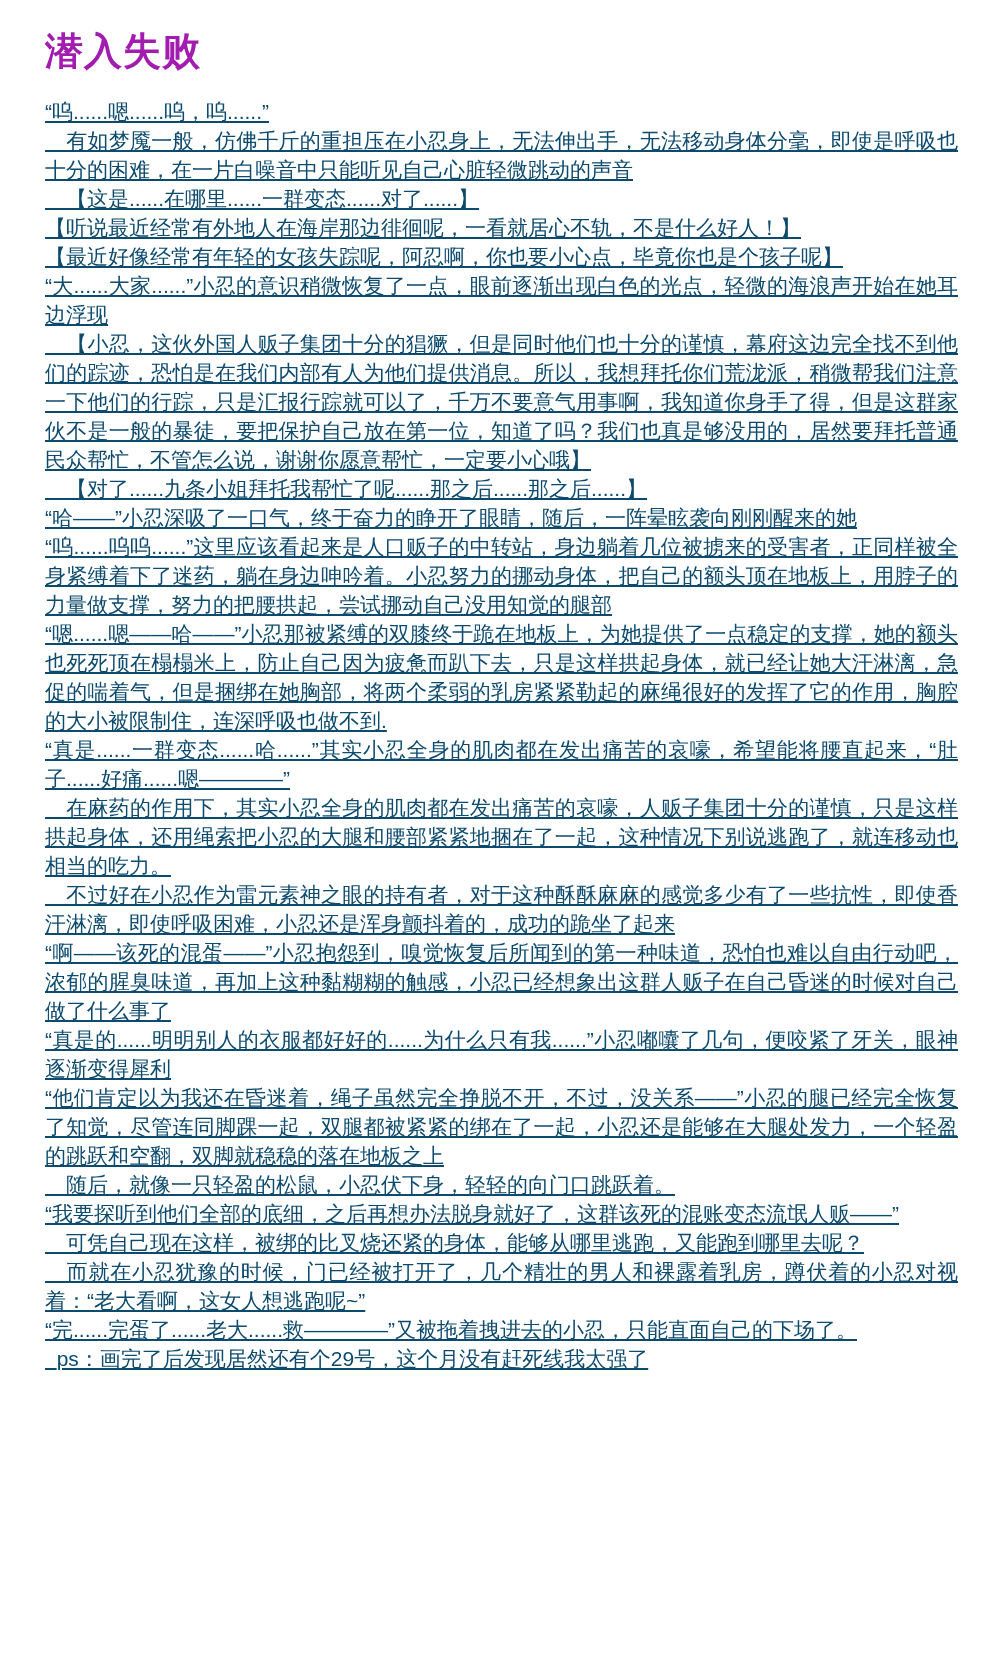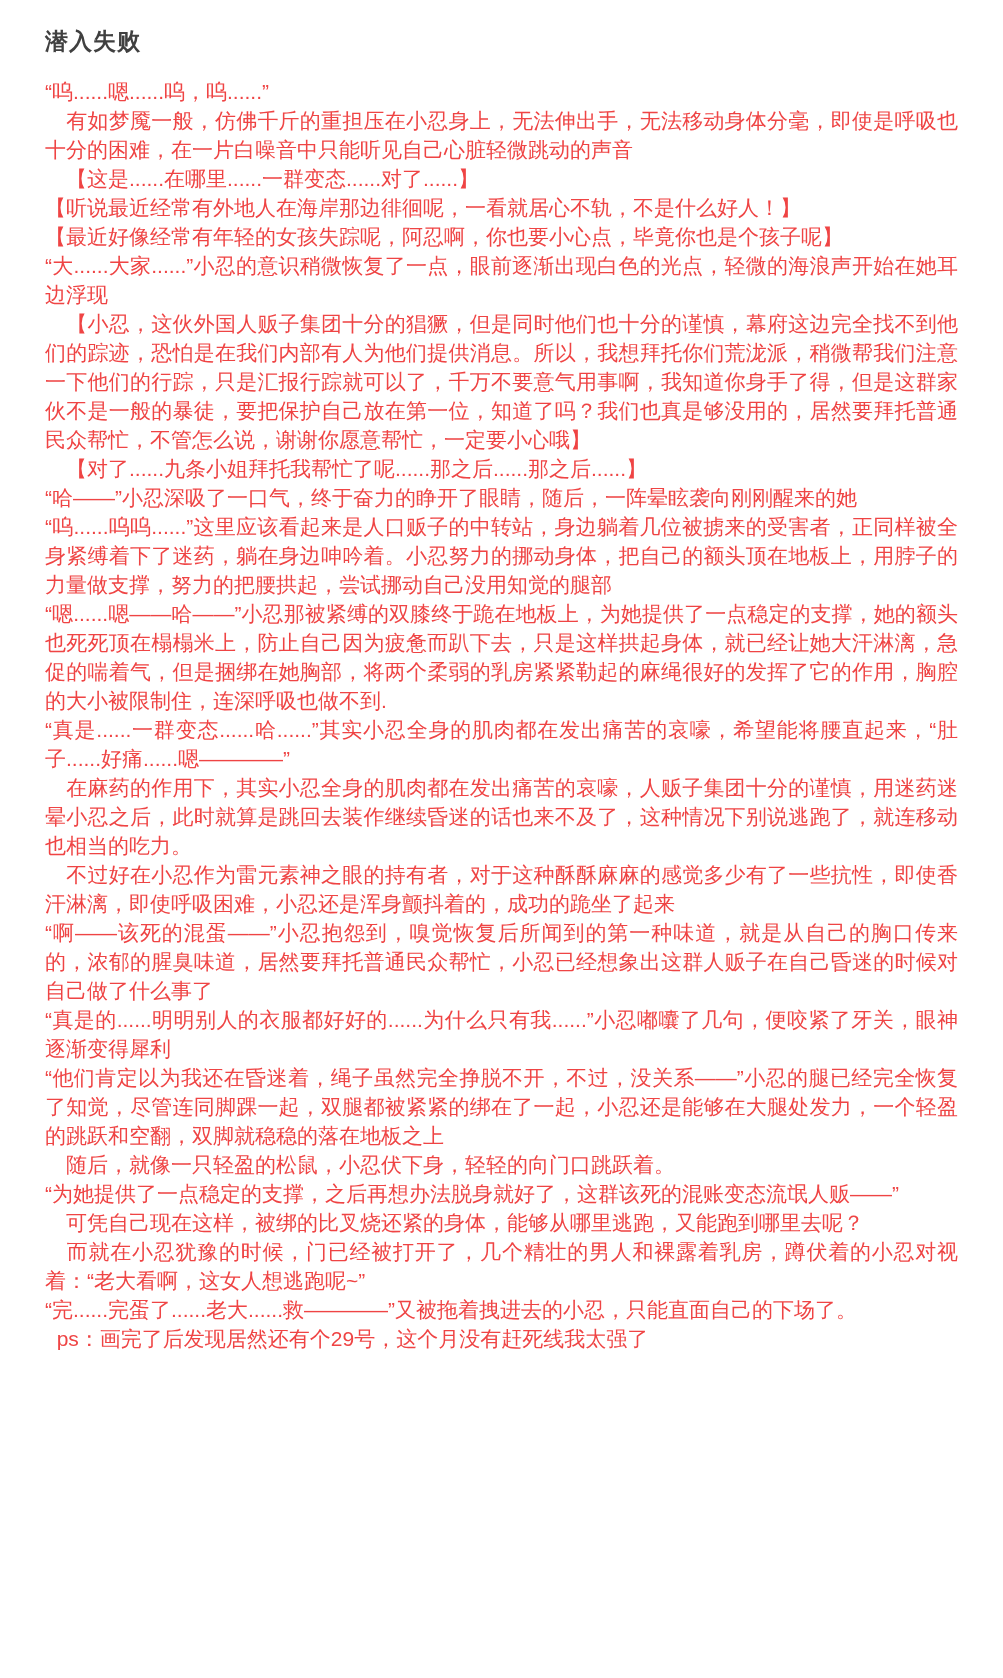--- a/index.html
+++ b/index.html
@@ -12,38 +12,39 @@
     min-height: 1678px;
     font-family: "Liberation Sans", "DejaVu Sans", sans-serif;
     overflow: hidden;
   }
   .page {
     box-sizing: border-box;
     width: 1003px;
     padding: 26px 45px 10px 45px;
   }
   .page-title {
-    font-size: 23px;
+    font-size: 38px;
     font-weight: 700;
-    color: #404040;
+    color: #a21caf;
     margin: 0 0 20px 0;
     letter-spacing: 1px;
   }
   .story {
     width: 913px;
   }
   .para {
     margin: 0;
     font-size: 21px;
     line-height: 29px;
-    color: #ef4444;
+    color: #0c4a6e;
     white-space: pre-wrap;
     word-break: break-all;
     text-align: justify;
     text-justify: inter-ideograph;
+    text-decoration: underline;
   }
 </style>
 </head>
 <body>
 
 <div class="page">
   <h1 class="page-title">潜入失败</h1>
 
   <div class="story">
       <p class="para">“呜......嗯......呜，呜......”</p>
@@ -51,26 +52,26 @@
       <p class="para">　【这是......在哪里......一群变态......对了......】</p>
       <p class="para">【听说最近经常有外地人在海岸那边徘徊呢，一看就居心不轨，不是什么好人！】</p>
       <p class="para">【最近好像经常有年轻的女孩失踪呢，阿忍啊，你也要小心点，毕竟你也是个孩子呢】</p>
       <p class="para">“大......大家......”小忍的意识稍微恢复了一点，眼前逐渐出现白色的光点，轻微的海浪声开始在她耳边浮现</p>
       <p class="para">　【小忍，这伙外国人贩子集团十分的猖獗，但是同时他们也十分的谨慎，幕府这边完全找不到他们的踪迹，恐怕是在我们内部有人为他们提供消息。所以，我想拜托你们荒泷派，稍微帮我们注意一下他们的行踪，只是汇报行踪就可以了，千万不要意气用事啊，我知道你身手了得，但是这群家伙不是一般的暴徒，要把保护自己放在第一位，知道了吗？我们也真是够没用的，居然要拜托普通民众帮忙，不管怎么说，谢谢你愿意帮忙，一定要小心哦】</p>
       <p class="para">　【对了......九条小姐拜托我帮忙了呢......那之后......那之后......】</p>
       <p class="para">“哈——”小忍深吸了一口气，终于奋力的睁开了眼睛，随后，一阵晕眩袭向刚刚醒来的她</p>
       <p class="para">“呜......呜呜......”这里应该看起来是人口贩子的中转站，身边躺着几位被掳来的受害者，正同样被全身紧缚着下了迷药，躺在身边呻吟着。小忍努力的挪动身体，把自己的额头顶在地板上，用脖子的力量做支撑，努力的把腰拱起，尝试挪动自己没用知觉的腿部</p>
       <p class="para">“嗯......嗯——哈——”小忍那被紧缚的双膝终于跪在地板上，为她提供了一点稳定的支撑，她的额头也死死顶在榻榻米上，防止自己因为疲惫而趴下去，只是这样拱起身体，就已经让她大汗淋漓，急促的喘着气，但是捆绑在她胸部，将两个柔弱的乳房紧紧勒起的麻绳很好的发挥了它的作用，胸腔的大小被限制住，连深呼吸也做不到.</p>
       <p class="para">“真是......一群变态......哈......”其实小忍全身的肌肉都在发出痛苦的哀嚎，希望能将腰直起来，“肚子......好痛......嗯————”</p>
-      <p class="para">　在麻药的作用下，其实小忍全身的肌肉都在发出痛苦的哀嚎，人贩子集团十分的谨慎，用迷药迷晕小忍之后，此时就算是跳回去装作继续昏迷的话也来不及了，这种情况下别说逃跑了，就连移动也相当的吃力。</p>
+      <p class="para">　在麻药的作用下，其实小忍全身的肌肉都在发出痛苦的哀嚎，人贩子集团十分的谨慎，只是这样拱起身体，还用绳索把小忍的大腿和腰部紧紧地捆在了一起，这种情况下别说逃跑了，就连移动也相当的吃力。</p>
       <p class="para">　不过好在小忍作为雷元素神之眼的持有者，对于这种酥酥麻麻的感觉多少有了一些抗性，即使香汗淋漓，即使呼吸困难，小忍还是浑身颤抖着的，成功的跪坐了起来</p>
-      <p class="para">“啊——该死的混蛋——”小忍抱怨到，嗅觉恢复后所闻到的第一种味道，就是从自己的胸口传来的，浓郁的腥臭味道，居然要拜托普通民众帮忙，小忍已经想象出这群人贩子在自己昏迷的时候对自己做了什么事了</p>
+      <p class="para">“啊——该死的混蛋——”小忍抱怨到，嗅觉恢复后所闻到的第一种味道，恐怕也难以自由行动吧，浓郁的腥臭味道，再加上这种黏糊糊的触感，小忍已经想象出这群人贩子在自己昏迷的时候对自己做了什么事了</p>
       <p class="para">“真是的......明明别人的衣服都好好的......为什么只有我......”小忍嘟囔了几句，便咬紧了牙关，眼神逐渐变得犀利</p>
       <p class="para">“他们肯定以为我还在昏迷着，绳子虽然完全挣脱不开，不过，没关系——”小忍的腿已经完全恢复了知觉，尽管连同脚踝一起，双腿都被紧紧的绑在了一起，小忍还是能够在大腿处发力，一个轻盈的跳跃和空翻，双脚就稳稳的落在地板之上</p>
       <p class="para">　随后，就像一只轻盈的松鼠，小忍伏下身，轻轻的向门口跳跃着。</p>
-      <p class="para">“为她提供了一点稳定的支撑，之后再想办法脱身就好了，这群该死的混账变态流氓人贩——”</p>
+      <p class="para">“我要探听到他们全部的底细，之后再想办法脱身就好了，这群该死的混账变态流氓人贩——”</p>
       <p class="para">　可凭自己现在这样，被绑的比叉烧还紧的身体，能够从哪里逃跑，又能跑到哪里去呢？</p>
       <p class="para">　而就在小忍犹豫的时候，门已经被打开了，几个精壮的男人和裸露着乳房，蹲伏着的小忍对视着：“老大看啊，这女人想逃跑呢~”</p>
       <p class="para">“完......完蛋了......老大......救————”又被拖着拽进去的小忍，只能直面自己的下场了。</p>
       <p class="para">  ps：画完了后发现居然还有个29号，这个月没有赶死线我太强了</p>
     </div>
 
 </div>
 
 </body></html>

